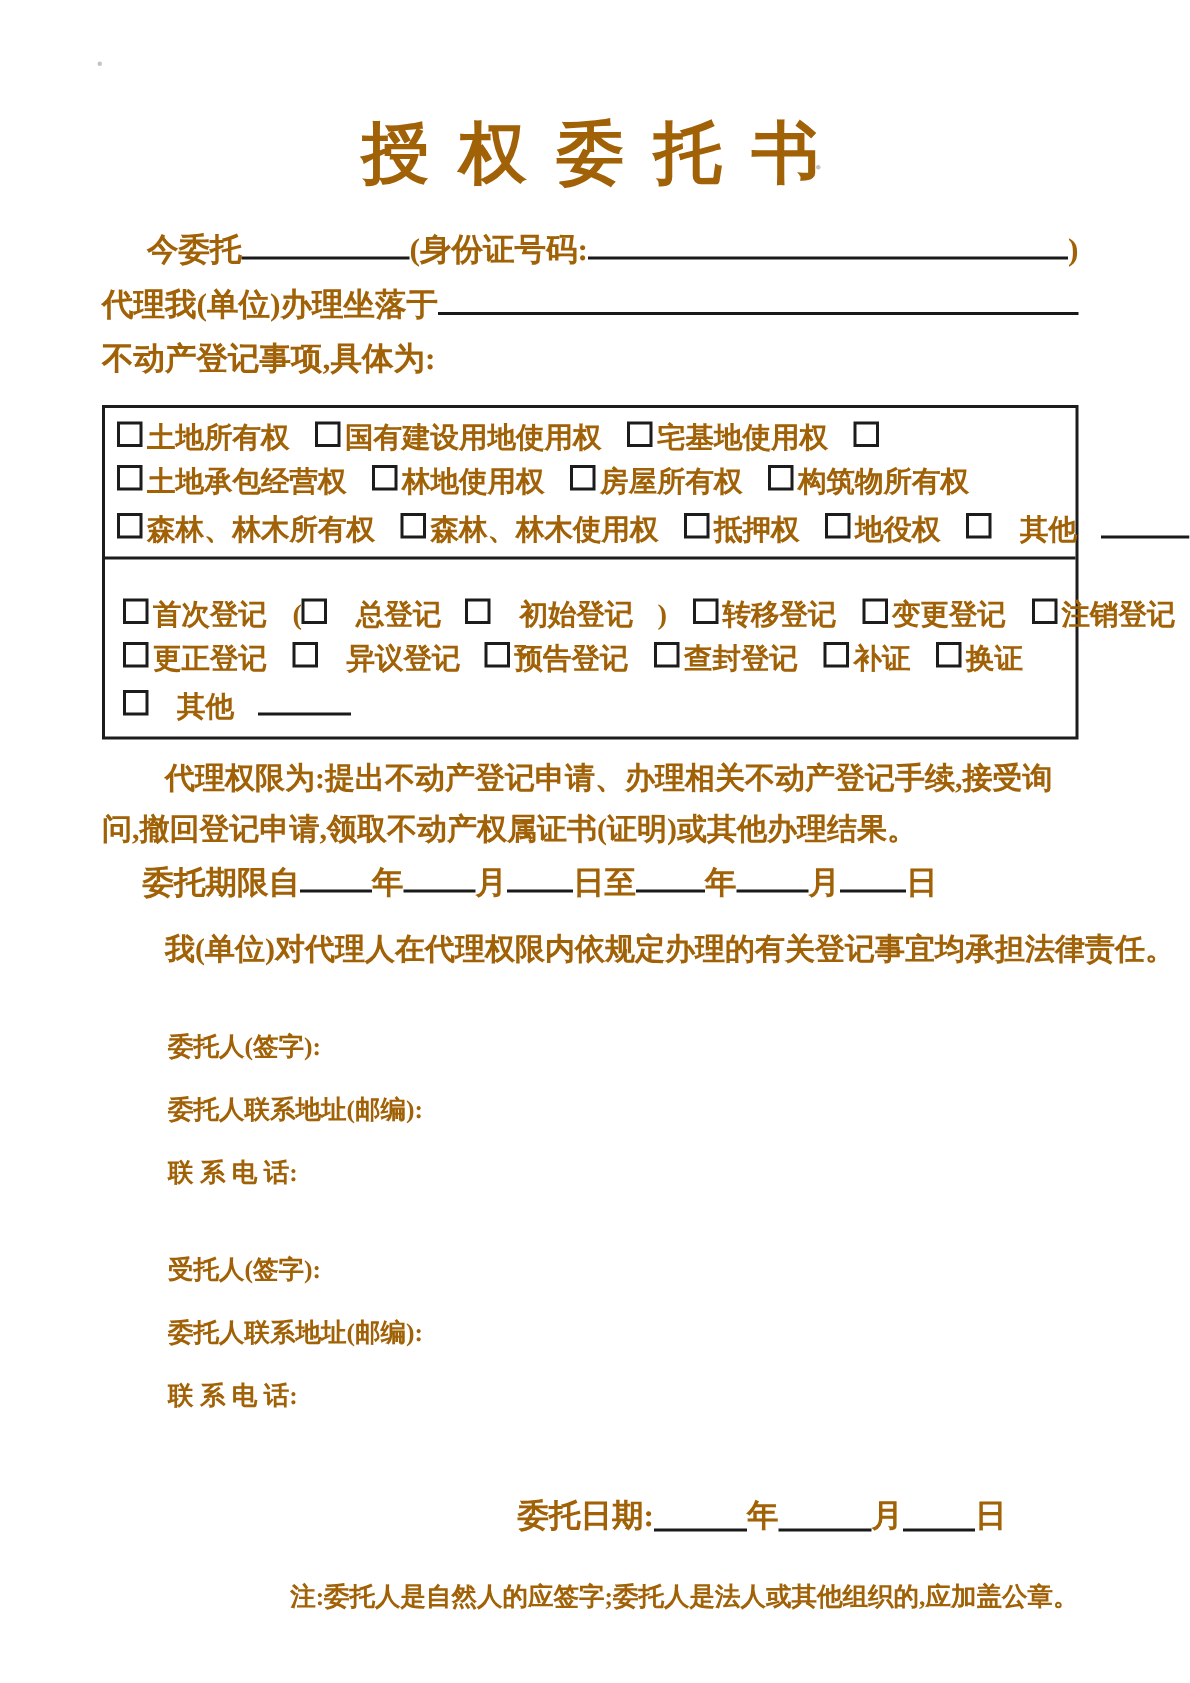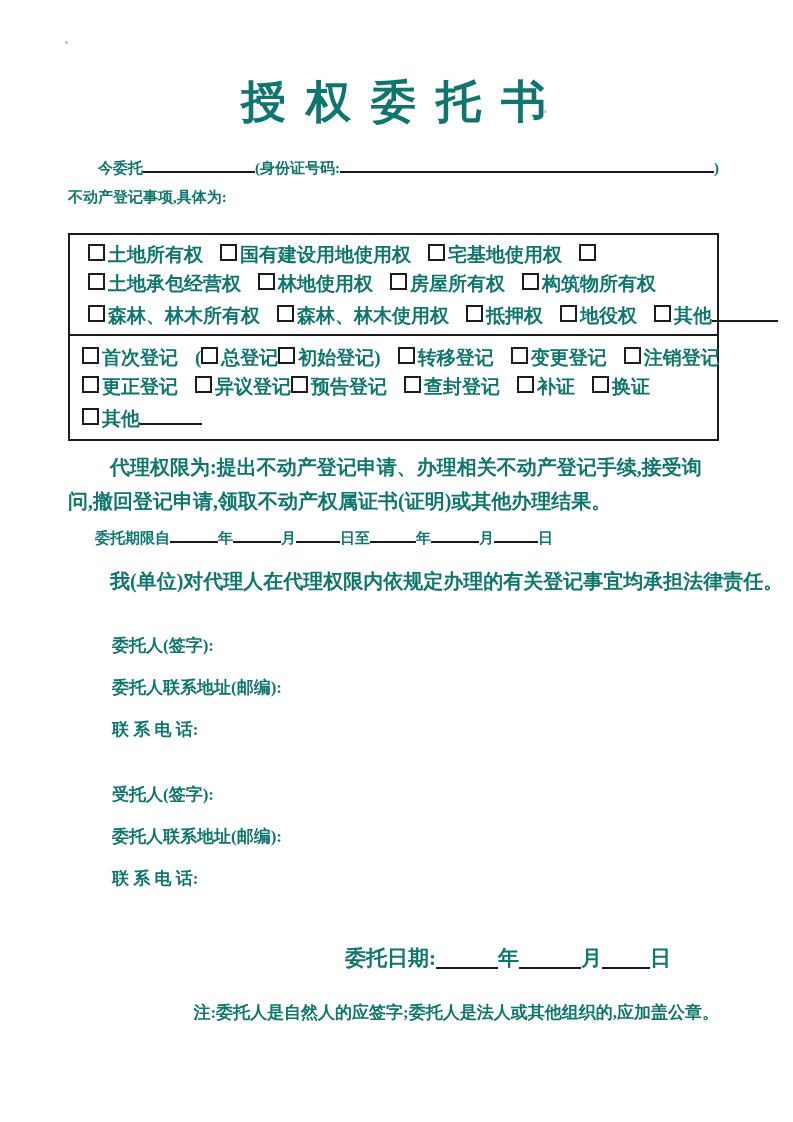--- a/index.html
+++ b/index.html
@@ -5,57 +5,57 @@
   html,body{margin:0;padding:0;background:#ffffff;}
   .page{
     position:relative;
     width:793px;height:1122px;
     background:#ffffff;
     box-sizing:border-box;
     padding:0 74px 0 68px;
     overflow:hidden;
     font-family:"Liberation Serif","DejaVu Serif",serif;
     font-weight:700;
-    color:#0f766e;
+    color:#a16207;
   }
   .title{
     margin:74px 0 0;
     text-align:center;
     font-size:45px;
     line-height:1.25;
     letter-spacing:20px;
     text-indent:20px;
     font-weight:700;
   }
   
   .fline{
     display:flex;align-items:baseline;
-    font-size:15px;height:37px;
+    font-size:21px;height:37px;
     white-space:nowrap;
   }
   .l1{margin-top:21px;padding-left:30px;}
   .blank{
     border-bottom:2px solid #1a1a1a;
     height:20px;flex:0 0 auto;
   }
   .fill{flex:1 1 auto;}
   .w112{width:112px;}
   .w66{width:66px;}
   .w62{width:62px;}
   .w48{width:48px;}
   .w46{width:46px;}
   .w44{width:44px;}
 
   
   .box{margin-top:8px;border:2.5px solid #1c1c1c;}
-  .sec{padding:7px 18px 5px;font-size:19px;}
-  .sec2{border-top:2.5px solid #1c1c1c;padding:9px 12px 7px;}
+  .sec{padding:7px 8px 5px;font-size:19px;}
+  .sec2{border-top:2.5px solid #1c1c1c;padding:24px 12px 7px;}
   .cbrow{display:flex;align-items:baseline;height:29px;white-space:nowrap;}
   .item{display:inline-flex;align-items:baseline;margin-right:17px;}
-  .tight{margin-right:0;}
+  .tight{margin-right:16px;gap:16px;}
   .cb{
     display:inline-block;
     width:13px;height:13px;
     border:2px solid #1c1c1c;
     margin-right:3px;
     flex:0 0 auto;
   }
   .ptxt{flex:0 0 auto;}
 
   
@@ -88,20 +88,24 @@
   <h1 class="title">授权委托书</h1>
 
   <div class="fline l1">
     <span class="ptxt">今委托</span>
     <span class="blank w112"></span>
     <span class="ptxt">(身份证号码:</span>
     <span class="blank fill"></span>
     <span class="ptxt">)</span>
   </div>
 
+  <div class="fline">
+    <span class="ptxt">代理我(单位)办理坐落于</span>
+    <span class="blank fill"></span>
+  </div>
 
   <div class="fline">
     <span class="ptxt">不动产登记事项,具体为:</span>
   </div>
 
   <div class="box">
 
     <div class="sec sec1">
       <div class="cbrow">
         <span class="item">

